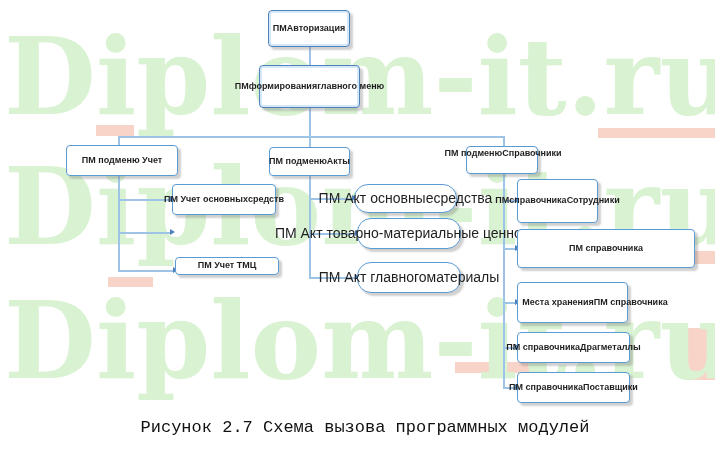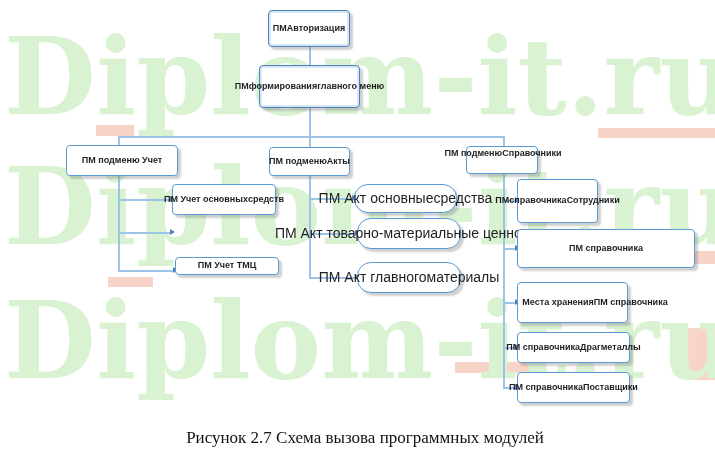--- a/index.html
+++ b/index.html
@@ -37,23 +37,23 @@
   }
   .node.double{
     border:1.4px solid #4f81bd;
     box-shadow:inset 0 0 0 2px #d6e8f7,3px 3px 2px rgba(120,120,120,.35);
   }
   .node.small{font-size:14px;font-weight:400;line-height:1.55;border-radius:14px;}
   .node.left{align-items:flex-start;text-align:left;padding-left:4px;}
   .ln{display:block;white-space:nowrap;}
   
   .caption{
-    position:absolute;left:15px;top:428px;width:700px;z-index:2;
+    position:absolute;left:15px;top:418px;width:700px;z-index:2;
     text-align:center;
-    font-family:Liberation Serif, serif;
+    font-family:Liberation Mono, monospace;
     font-size:17px;color:#111;
   }
 </style>
 </head>
 <body style="--wm: #d9f2d2; --wm-accent: #f5c5b5; --line: #9dc3e6; --head: #4f81bd; --border: #5b9bd5;">
 
 <div class="wm-layer">
   <div class="wm-bar" style="left:598px;top:128px;width:117px;height:10px;"></div>
   <div class="wm-bar" style="left:96px;top:125px;width:38px;height:11px;"></div>
   <div class="wm-bar" style="left:640px;top:251px;width:75px;height:13px;"></div>

